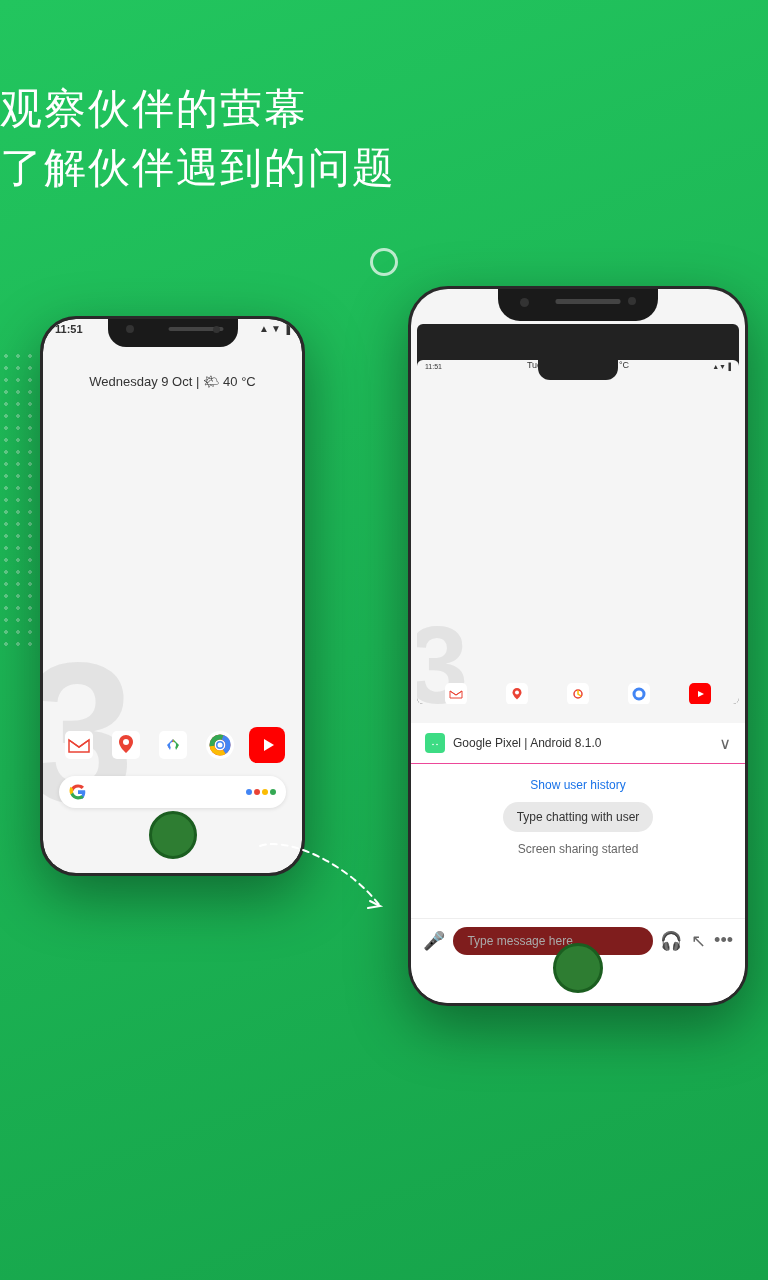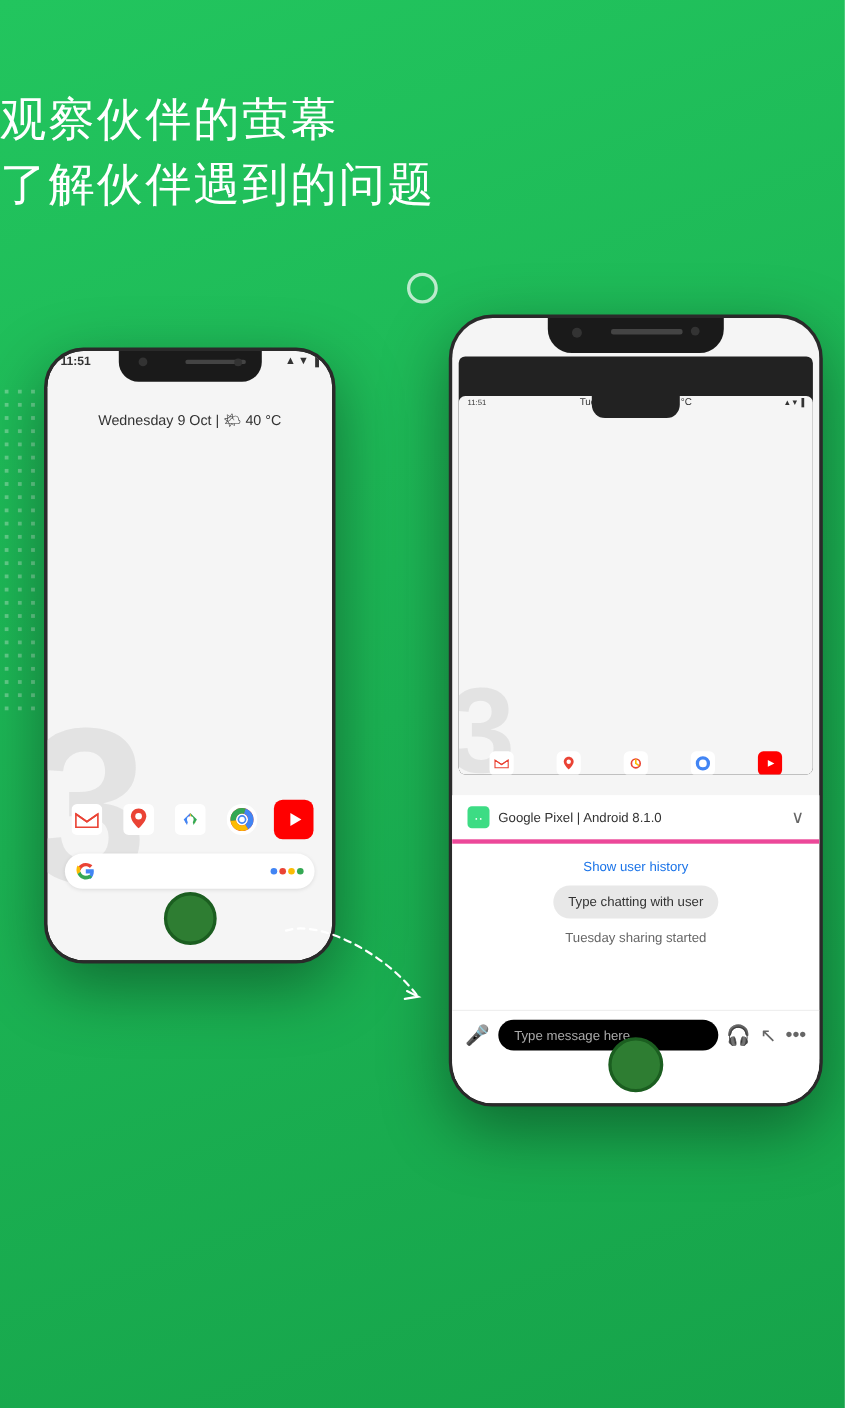--- a/index.html
+++ b/index.html
@@ -205,21 +205,21 @@
       border-radius: 0 0 37px 37px;
       height: 280px;
       overflow: hidden;
     }
 
     .chat-header {
       display: flex;
       align-items: flex-end;
       justify-content: space-between;
       padding: 10px 14px;
-      border-bottom: 4px solid #ec4899;
+      border-bottom: 1px solid #ec4899;
       background: white;
     }
 
     .chat-header-left {
       display: flex;
       align-items: center;
       gap: 8px;
     }
 
     .android-icon {
@@ -294,21 +294,21 @@
       background: white;
     }
 
     .mic-icon {
       font-size: 18px;
       color: #666;
     }
 
     .message-input {
       flex: 1;
-      background: #000000;
+      background: #7f1d1d;
       border-radius: 20px;
       padding: 7px 14px;
       font-size: 12px;
       color: #aaa;
       border: none;
     }
 
     
     .screen-preview {
       position: absolute;
@@ -630,21 +630,21 @@
               <span class="device-name">Google Pixel | Android 8.1.0</span>
             </div>
             <span class="chevron-down">∨</span>
           </div>
 
           <div class="chat-body">
             <div class="show-history">Show user history</div>
             <div style="text-align:center;">
               <span class="chat-bubble">Type chatting with user</span>
             </div>
-            <div class="screen-sharing-msg">Tuesday sharing started</div>
+            <div class="screen-sharing-msg">Screen sharing started</div>
           </div>
 
           <div class="chat-input-bar">
             <span class="mic-icon">🎤</span>
             <div class="message-input">
               <span>Type message here</span>
             </div>
 
             <span style="font-size:18px;color:#666;">🎧</span>
 

